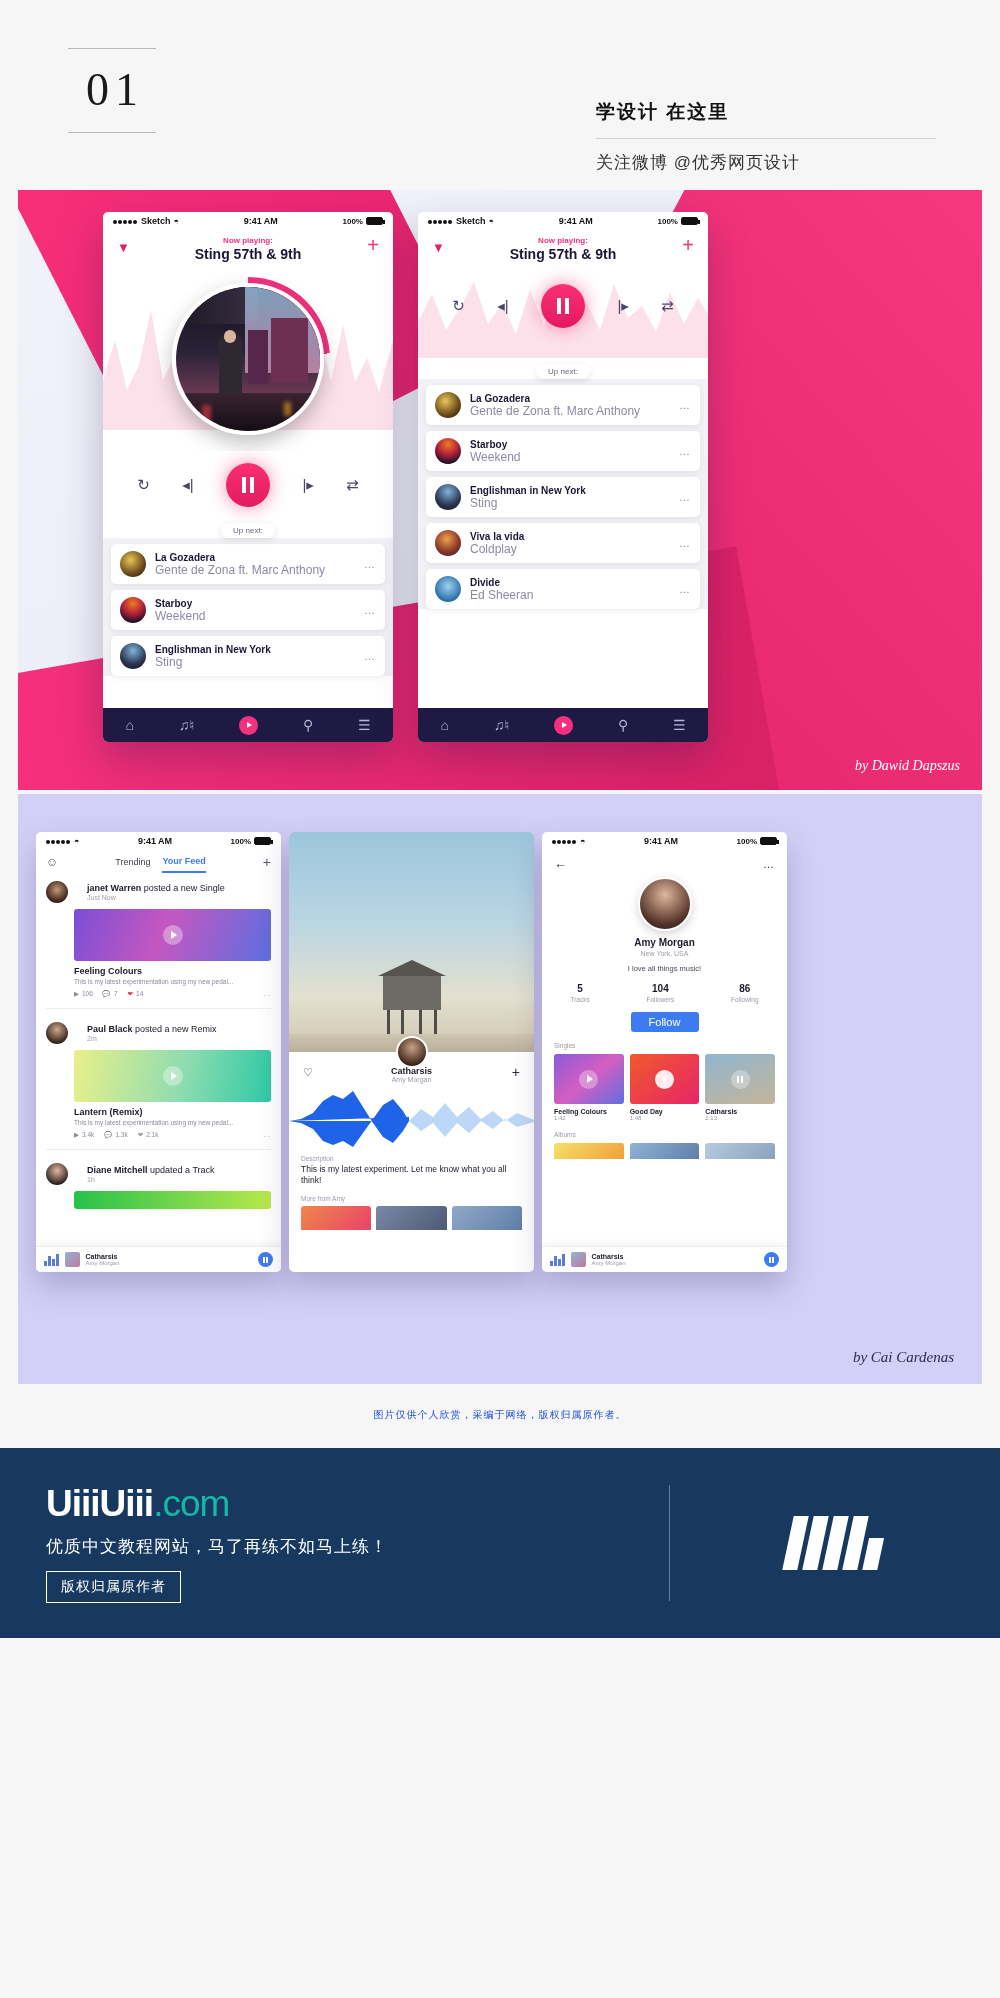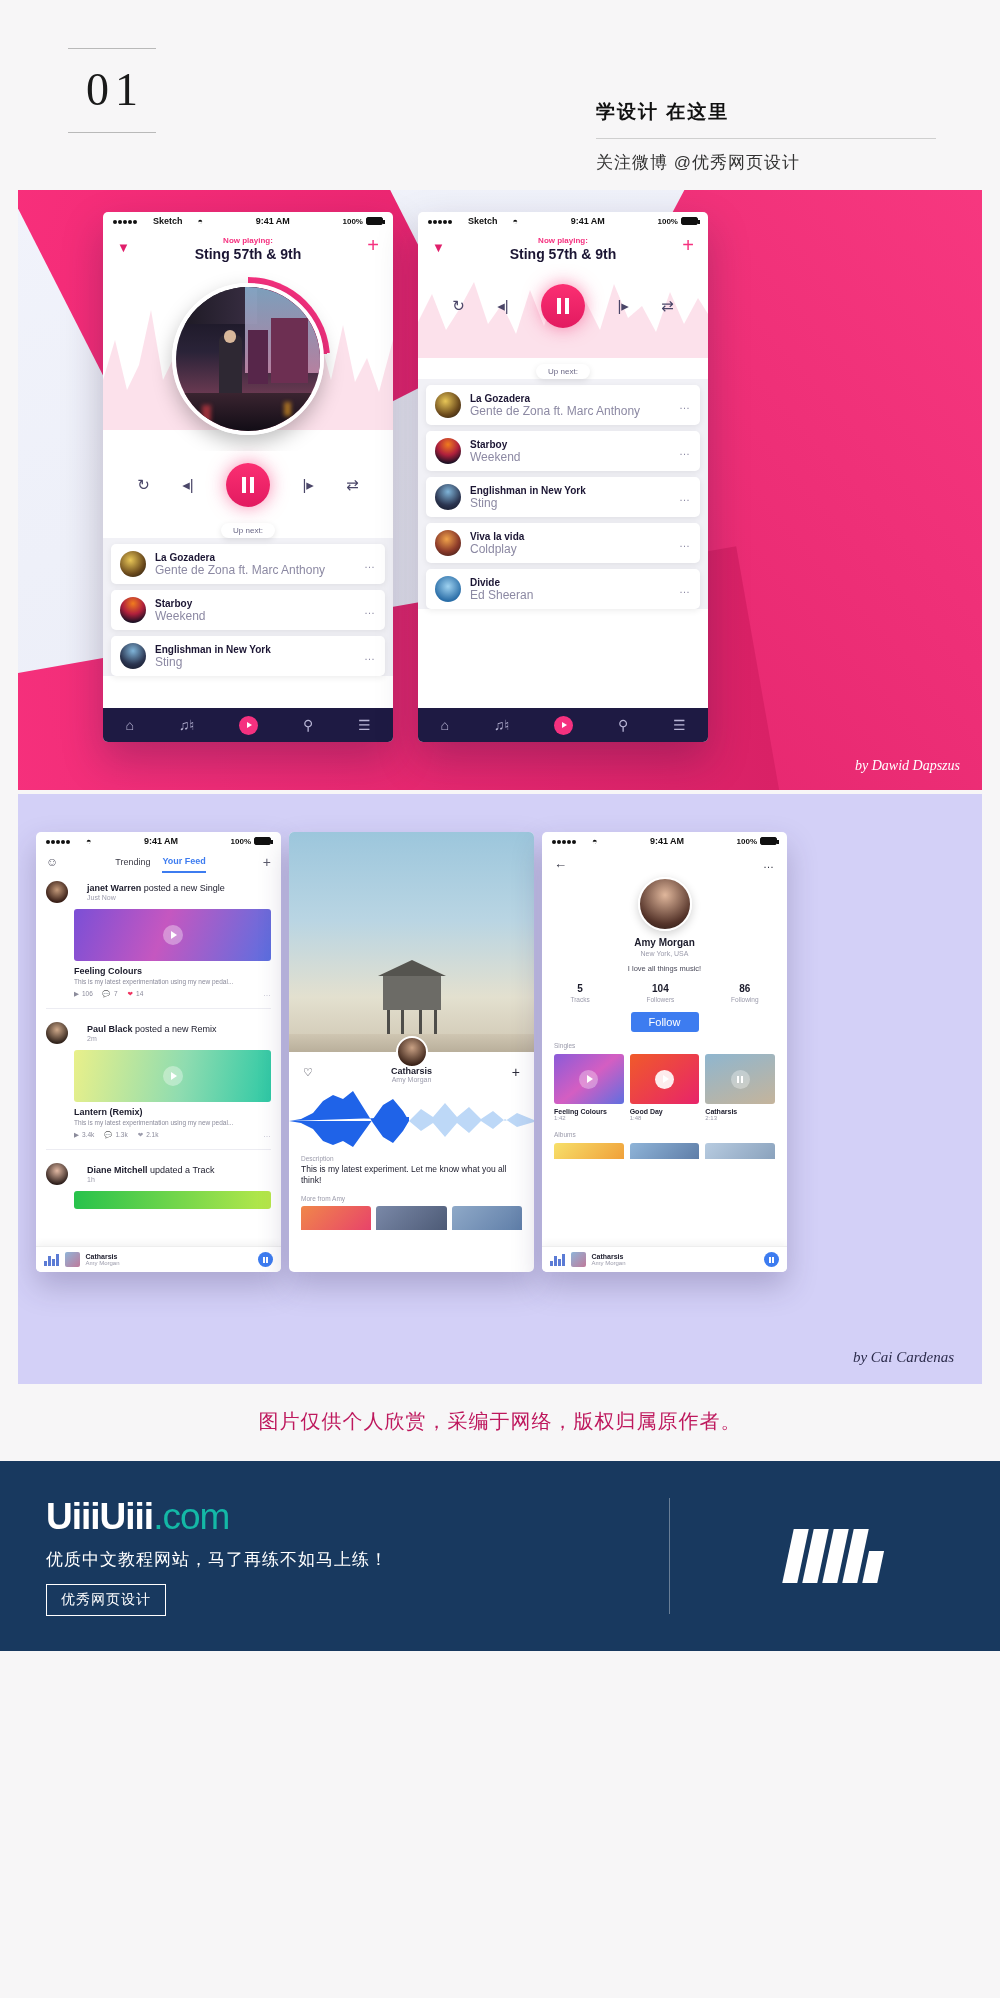--- a/index.html
+++ b/index.html
@@ -31,21 +31,21 @@
   .pink-shape-c { position:absolute; left:-10px; bottom:-120px; width:760px; height:300px;
       background:linear-gradient(90deg,#f6307c,#d92166); transform:rotate(-10deg); }
 
   .phone { position:absolute; background:#fff; overflow:hidden;
            box-shadow:0 18px 40px rgba(40,20,60,.28); }
   .ph1 { left:85px; top:22px; width:290px; height:530px; border-radius:5px; }
   .ph2 { left:400px; top:22px; width:290px; height:530px; border-radius:5px; }
 
   .statusbar { height:18px; display:flex; align-items:center; justify-content:space-between;
                padding:0 10px; font-size:9px; font-weight:bold; color:#111; }
-  .sb-left { display:flex; align-items:center; gap:15px; }
+  .sb-left { display:flex; align-items:center; gap:3px; }
   .dots span { display:inline-block; width:4px; height:4px; border-radius:50%;
                background:#111; margin-right:1px; }
   .wifi { font-size:9px; }
   .sb-right { display:flex; align-items:center; gap:3px; font-size:8px; }
   .batt { width:17px; height:8px; border:1px solid #111; border-radius:2px; position:relative; }
   .batt::after{ content:''; position:absolute; right:-3px; top:2px; width:2px; height:4px; background:#111;}
   .batt i { display:block; height:100%; background:#111; width:100%; }
 
   .player-head { position:relative; text-align:center; padding:6px 0 4px; }
   .now-label { font-size:8px; color:#f5317f; font-weight:bold; }
@@ -186,21 +186,21 @@
   .cardbtn.pause i { width:2px; height:7px; background:#fff; margin:0 1px; display:block; }
   .cardt { font-size:7px; font-weight:bold; color:#1b1b2b; margin-top:4px; }
   .cardd { font-size:6px; color:#9b9bab; }
   .albumrow { display:flex; gap:6px; margin:0 12px; }
   .albumrow div { flex:1; height:16px; border-radius:3px 3px 0 0; }
 
   .credit2 { position:absolute; right:28px; bottom:18px; color:#2b2b4b; font-size:15px;
              font-style:italic; font-family:"Liberation Serif", serif; }
 
   
-  .caption { text-align:center; font-size:20px; color:#be185d; padding:24px 0 26px;
+  .caption { text-align:center; font-size:10px; color:#1d4ed8; padding:24px 0 26px;
              background:#f7f6f7; letter-spacing:1px; }
 
   
   .footer { background:#18395f; height:190px; display:flex; align-items:center; position:relative; }
   .f-left { padding-left:46px; color:#fff; flex:1; }
   .f-logo { font-size:37px; font-weight:bold; letter-spacing:-1px; }
   .f-logo span.dotcom { font-weight:normal; color:#14b8a6; }
   .f-sub { font-size:17px; margin-top:10px; letter-spacing:1px; }
   .f-badge { display:inline-block; margin-top:13px; border:1px solid #fff; color:#fff;
              font-size:14px; padding:6px 14px; letter-spacing:1px; }
@@ -684,21 +684,21 @@
 
   <div class="credit2">by Cai Cardenas</div>
 </div>
 
 <div class="caption">图片仅供个人欣赏，采编于网络，版权归属原作者。</div>
 
 <div class="footer">
   <div class="f-left">
     <div class="f-logo"><span>UiiiUiii</span><span class="dotcom">.com</span></div>
     <div class="f-sub">优质中文教程网站，马了再练不如马上练！</div>
-    <div class="f-badge">优秀网页设计</div>
+    <div class="f-badge">版权归属原作者</div>
   </div>
   <div class="f-divider"></div>
   <div class="f-right">
     <div class="f-mark">
       <i style="height:54px"></i>
         <i style="height:54px"></i>
         <i style="height:54px"></i>
         <i style="height:54px"></i>
         <i style="height:32px"></i>
     </div>

